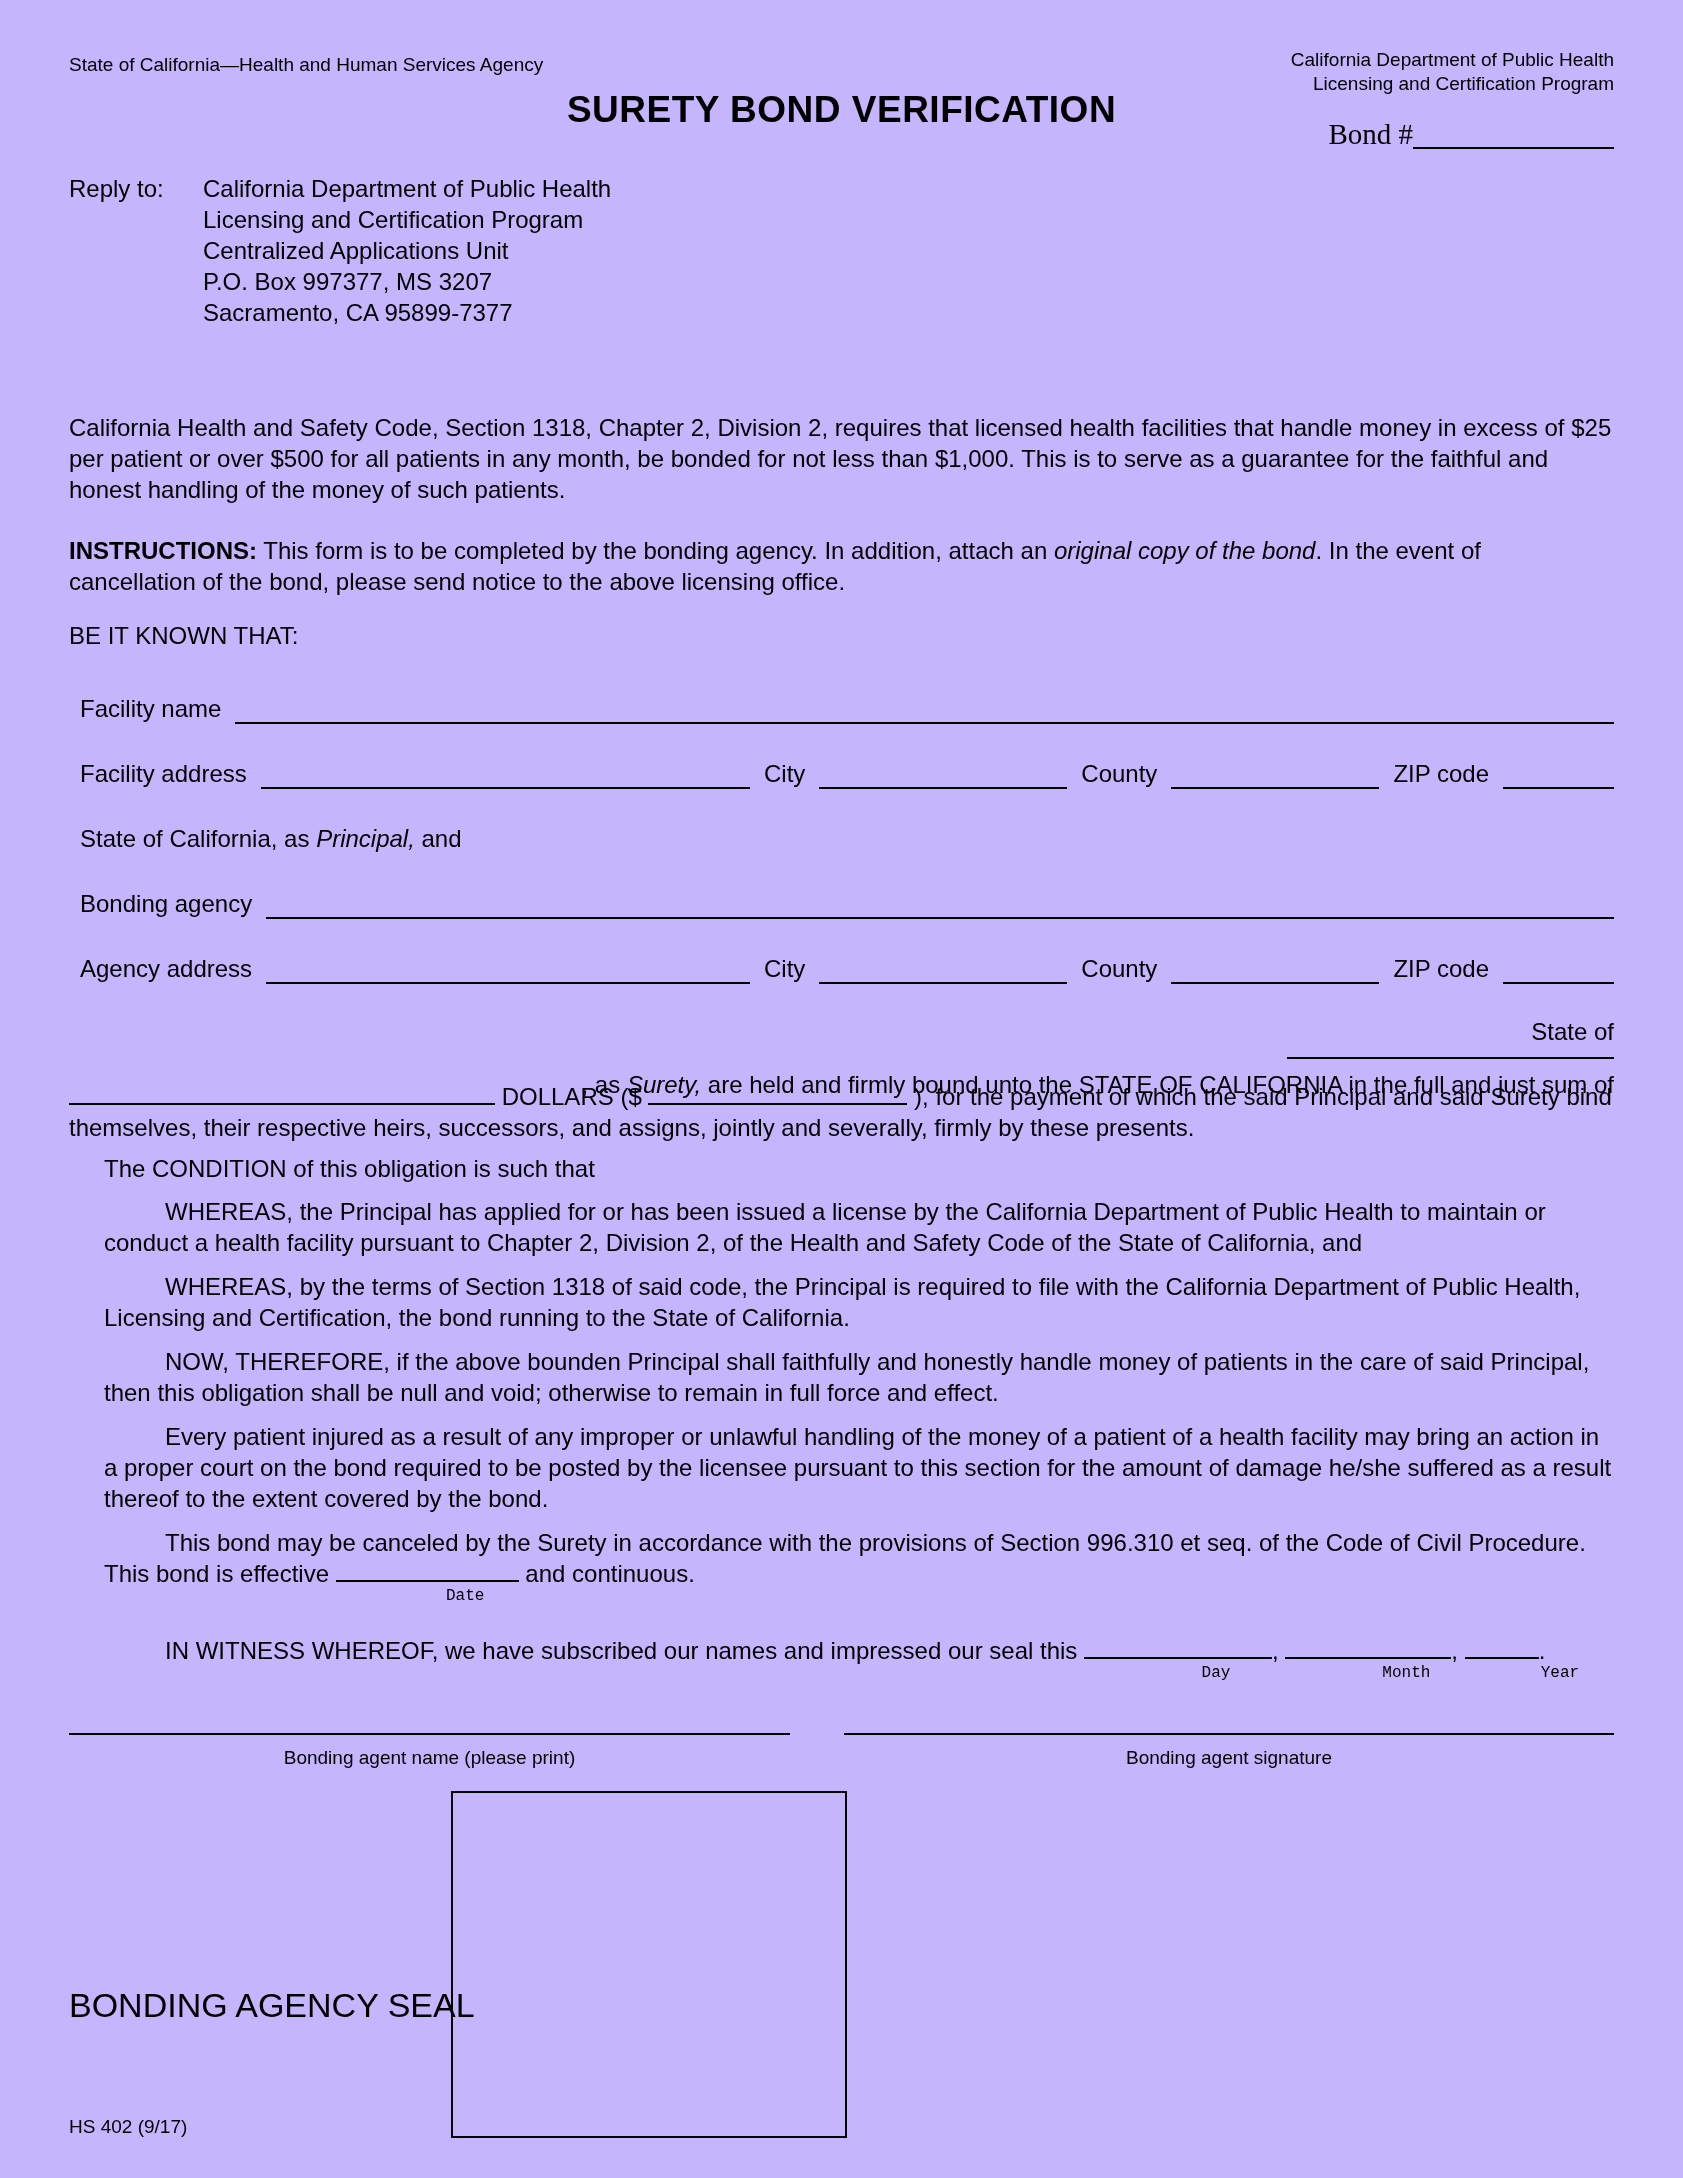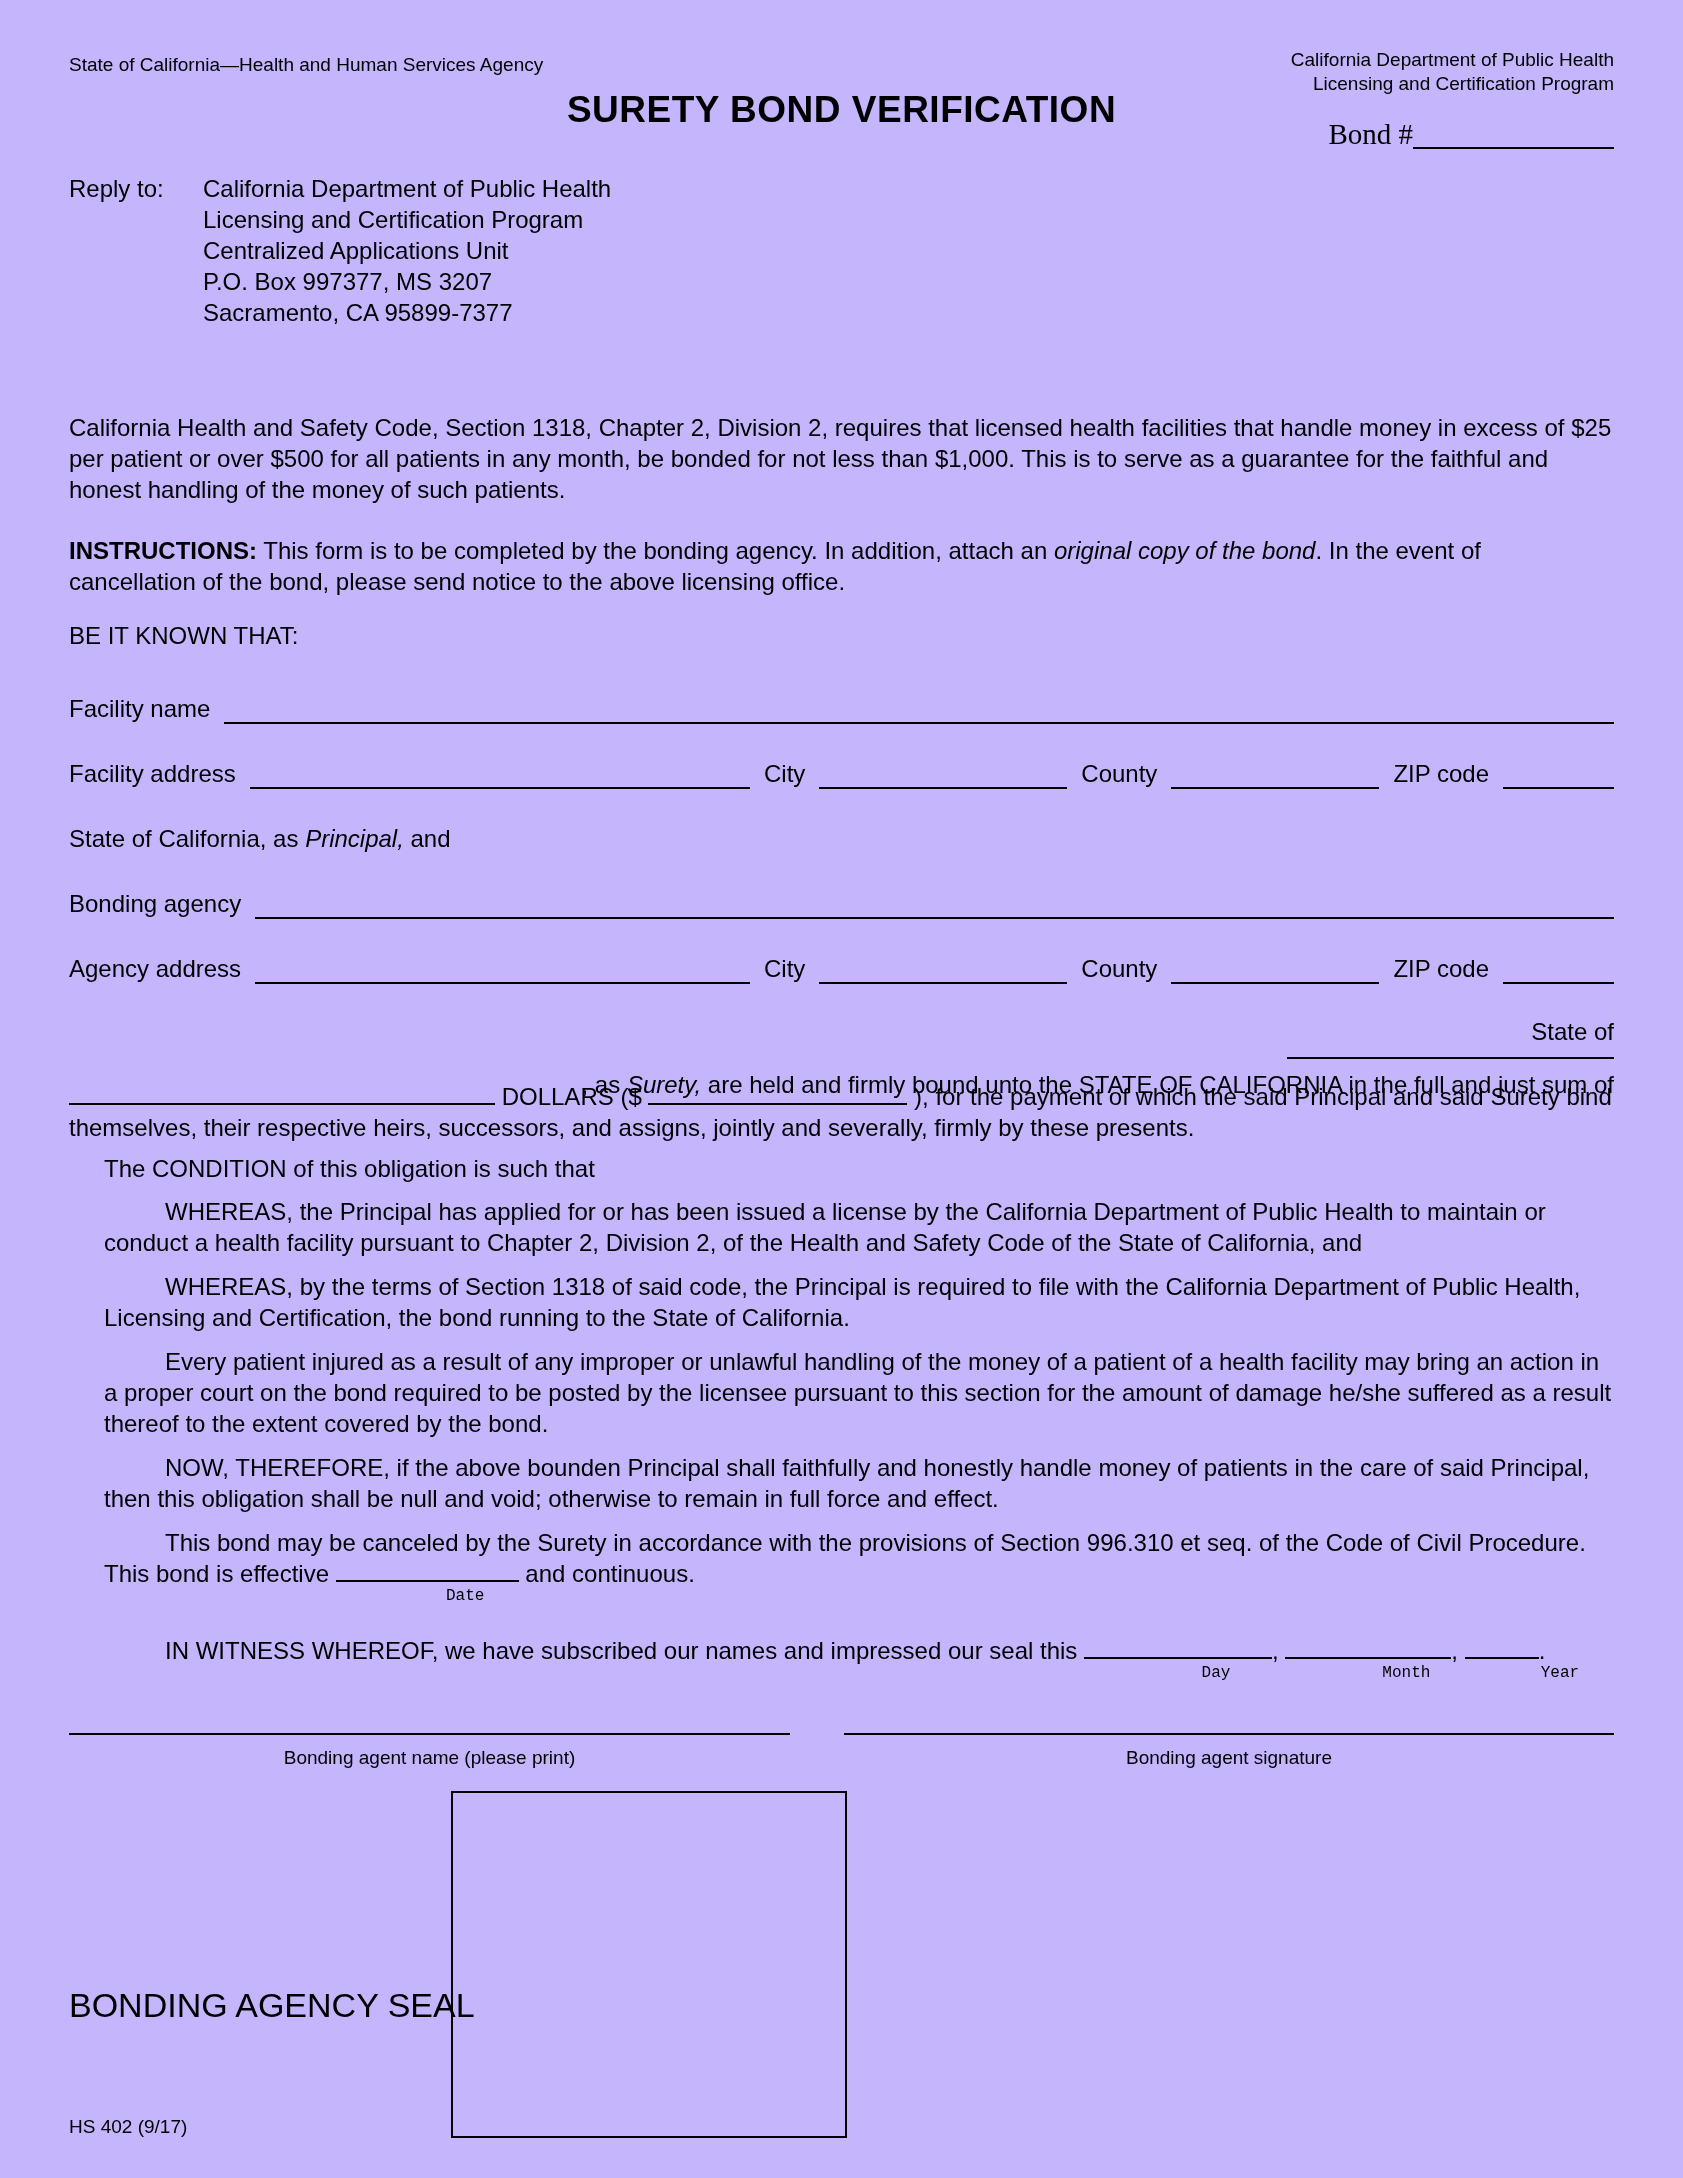--- a/index.html
+++ b/index.html
@@ -45,21 +45,21 @@
   .cancel-para { margin-bottom: 46px; }
   .nowrap { white-space: nowrap; flex-direction: column; }
 
   
   .blank {
     display: inline-block;
     border-bottom: 2px solid #000;
     height: 22px;
     vertical-align: baseline;
   }
-  .field-row { display: flex; align-items: flex-end; gap: 14px; height: 33px; margin-bottom: 32px; }
+  .field-row { display: flex; align-items: flex-end; gap: 14px; height: 33px; margin-bottom: 32px; margin-left: 11px; }
   .field-row .blank { height: 28px; }
   .grow { flex: 1 1 auto; }
 
   .blank-labeled {
     display: inline-block;
     position: relative;
     border-bottom: 2px solid #000;
     height: 22px;
     vertical-align: baseline;
   }
@@ -163,23 +163,23 @@
   <p class="body-text para dollars-para"><span class="blank" style="width:426px"></span>
     <span>DOLLARS ($</span>
     <span class="blank" style="width:259px"></span><span> ), for the payment of which the said Principal and said Surety bind themselves, their respective heirs, successors, and assigns, jointly and severally, firmly by these presents.</span></p>
 
   <p class="body-text para cond">The CONDITION of this obligation is such that</p>
 
   <p class="body-text para cond-indent">WHEREAS, the Principal has applied for or has been issued a license by the California Department of Public Health to maintain or conduct a health facility pursuant to Chapter 2, Division 2, of the Health and Safety Code of the State of California, and</p>
 
   <p class="body-text para cond-indent">WHEREAS, by the terms of Section 1318 of said code, the Principal is required to file with the California Department of Public Health, Licensing and Certification, the bond running to the State of California.</p>
 
+  <p class="body-text para cond-indent">NOW, THEREFORE, if the above bounden Principal shall faithfully and honestly handle money of patients in the care of said Principal, then this obligation shall be null and void; otherwise to remain in full force and effect.</p>
+
   <p class="body-text para cond-indent">Every patient injured as a result of any improper or unlawful handling of the money of a patient of a health facility may bring an action in a proper court on the bond required to be posted by the licensee pursuant to this section for the amount of damage he/she suffered as a result thereof to the extent covered by the bond.</p>
-
-  <p class="body-text para cond-indent">NOW, THEREFORE, if the above bounden Principal shall faithfully and honestly handle money of patients in the care of said Principal, then this obligation shall be null and void; otherwise to remain in full force and effect.</p>
 
   <p class="body-text para cond-indent cancel-para"><span>This bond may be canceled by the Surety in accordance with the provisions of Section 996.310 et seq. of the Code of Civil Procedure.  This bond is effective </span><span class="blank-labeled" style="width:183px"><span class="under-label">Date</span></span><span> and continuous.</span></p>
 
   <p class="body-text para cond-indent nowrap" style="margin-bottom:0;"><span>IN WITNESS WHEREOF, we have subscribed our names and impressed our seal this </span><span class="blank-labeled" style="width:188px"><span class="under-label">Day</span></span><span>,</span>
     <span class="blank-labeled" style="width:166px"><span class="under-label">Month</span></span><span>,</span>
     <span class="blank-labeled" style="width:74px"><span class="under-label">Year</span></span><span>.</span></p>
 
   <div class="sig-section">
     <div class="sig-col" style="width:721px">
       <div class="sig-line"></div>

